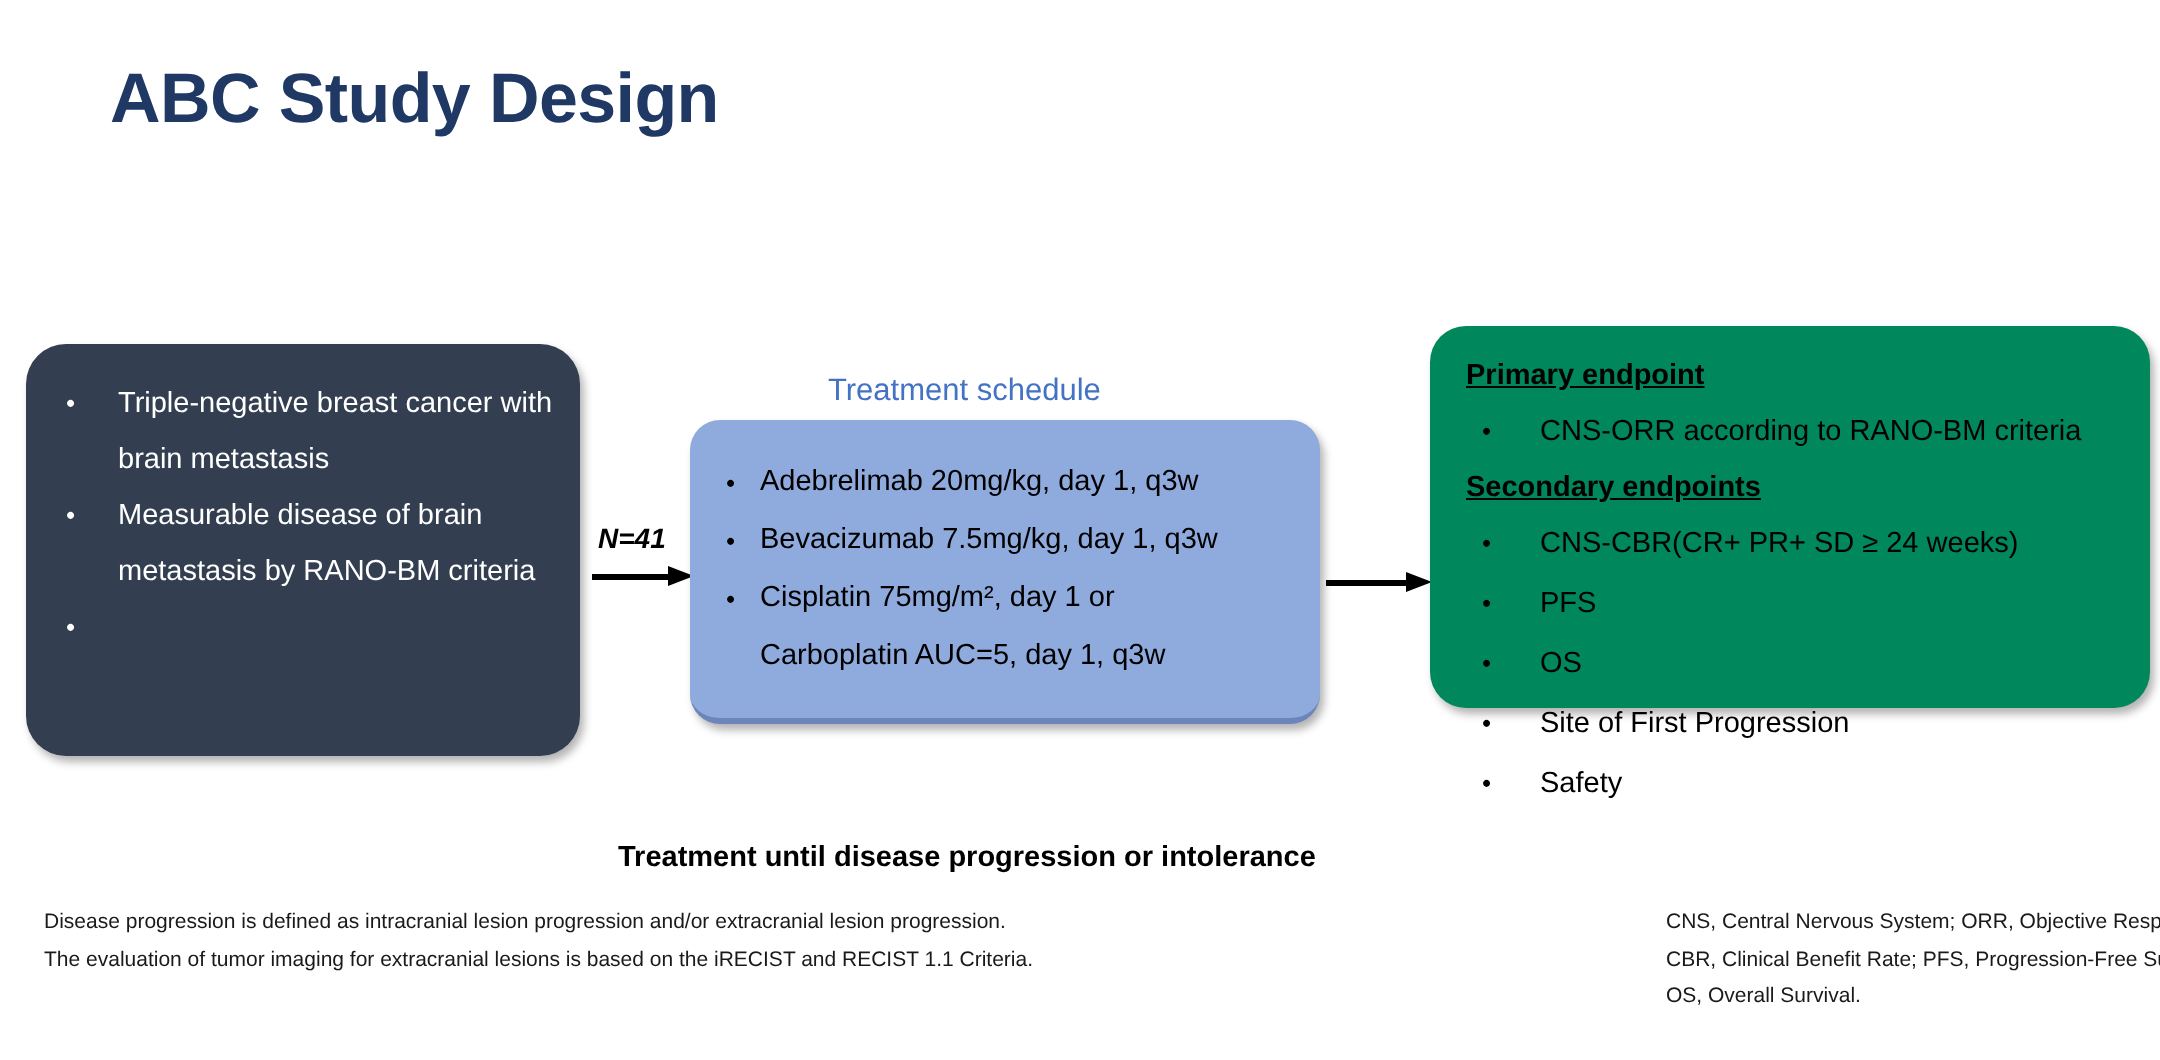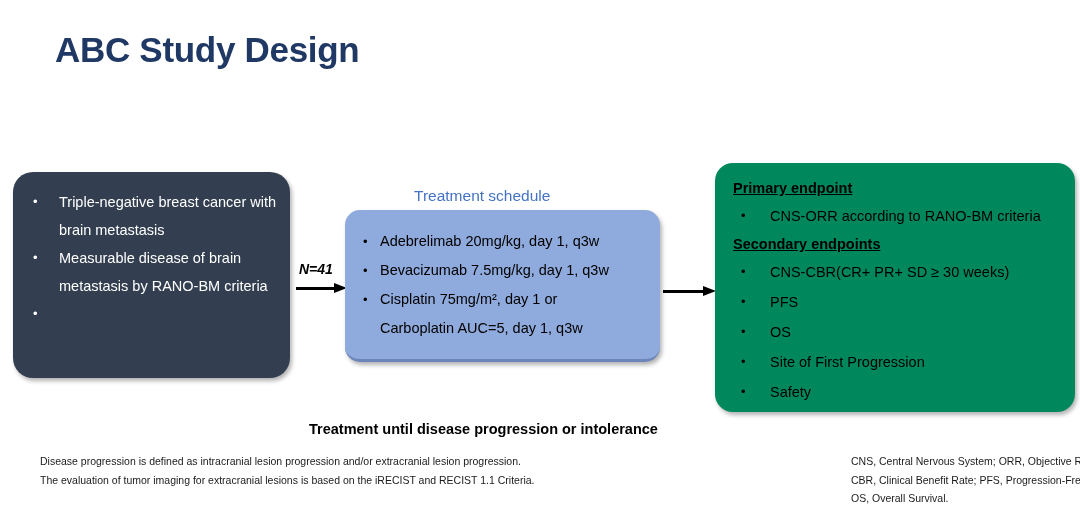--- a/index.html
+++ b/index.html
@@ -68,21 +68,21 @@
     background: #8FAADC;
     border-radius: 15px;
     border-bottom: 3px solid #6C86BC;
     color: #000000;
   }
   
   #box-endpoints {
     left: 715px;
     top: 163px;
     width: 360px;
-    height: 249px;
+    height: 191px;
     background: #00875C;
     border-radius: 18px;
     color: #000000;
   }
 
   
   ul.bullets {
     list-style: none;
     margin: 0;
     padding: 0;
@@ -196,21 +196,20 @@
     white-space: nowrap;
     margin-top: 38px;
   }
 
   
   .footnote-block {
     position: absolute;
     font-size: 10.5px;
     line-height: 18.5px;
     color: #1a1a1a;
-    margin-left: 18px;
   }
   #footnotes-left  { left: 22px;  top: 452px; width: 640px; }
   #footnotes-right { left: 833px; top: 452px; width: 250px; }
   .footnote-line { display: block; white-space: nowrap; }
 </style>
 </head>
 <body>
 
 <div id="slide-title">ABC Study Design</div>
 
@@ -273,21 +272,21 @@
       <li>
         <span class="bullet-dot">•</span>
         <span class="bullet-text">CNS-ORR according to RANO-BM criteria</span>
       </li>
     </ul>
 
     <span class="endpoint-group-title">Secondary endpoints</span>
     <ul class="bullets">
       <li>
         <span class="bullet-dot">•</span>
-        <span class="bullet-text">CNS-CBR(CR+ PR+ SD ≥ 30 weeks)</span>
+        <span class="bullet-text">CNS-CBR(CR+ PR+ SD ≥ 24 weeks)</span>
       </li>
       <li>
         <span class="bullet-dot">•</span>
         <span class="bullet-text">PFS</span>
       </li>
       <li>
         <span class="bullet-dot">•</span>
         <span class="bullet-text">OS</span>
       </li>
       <li>

